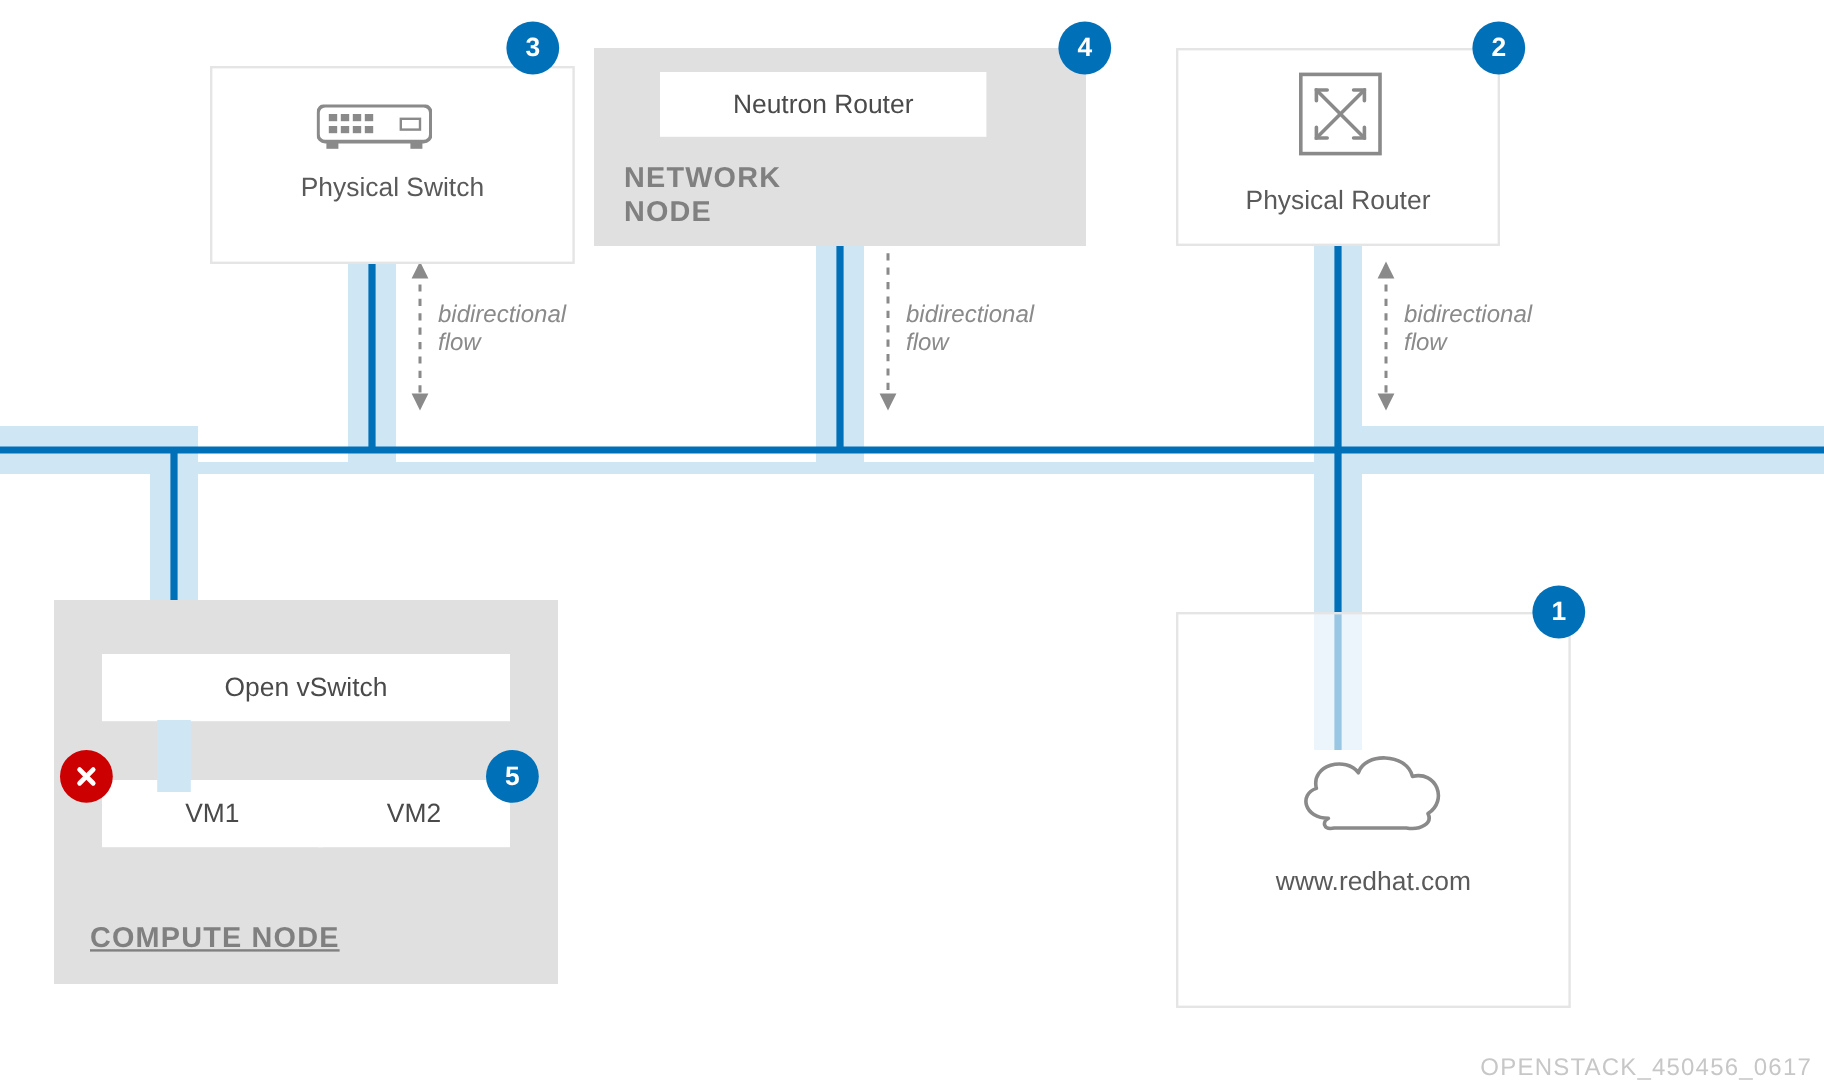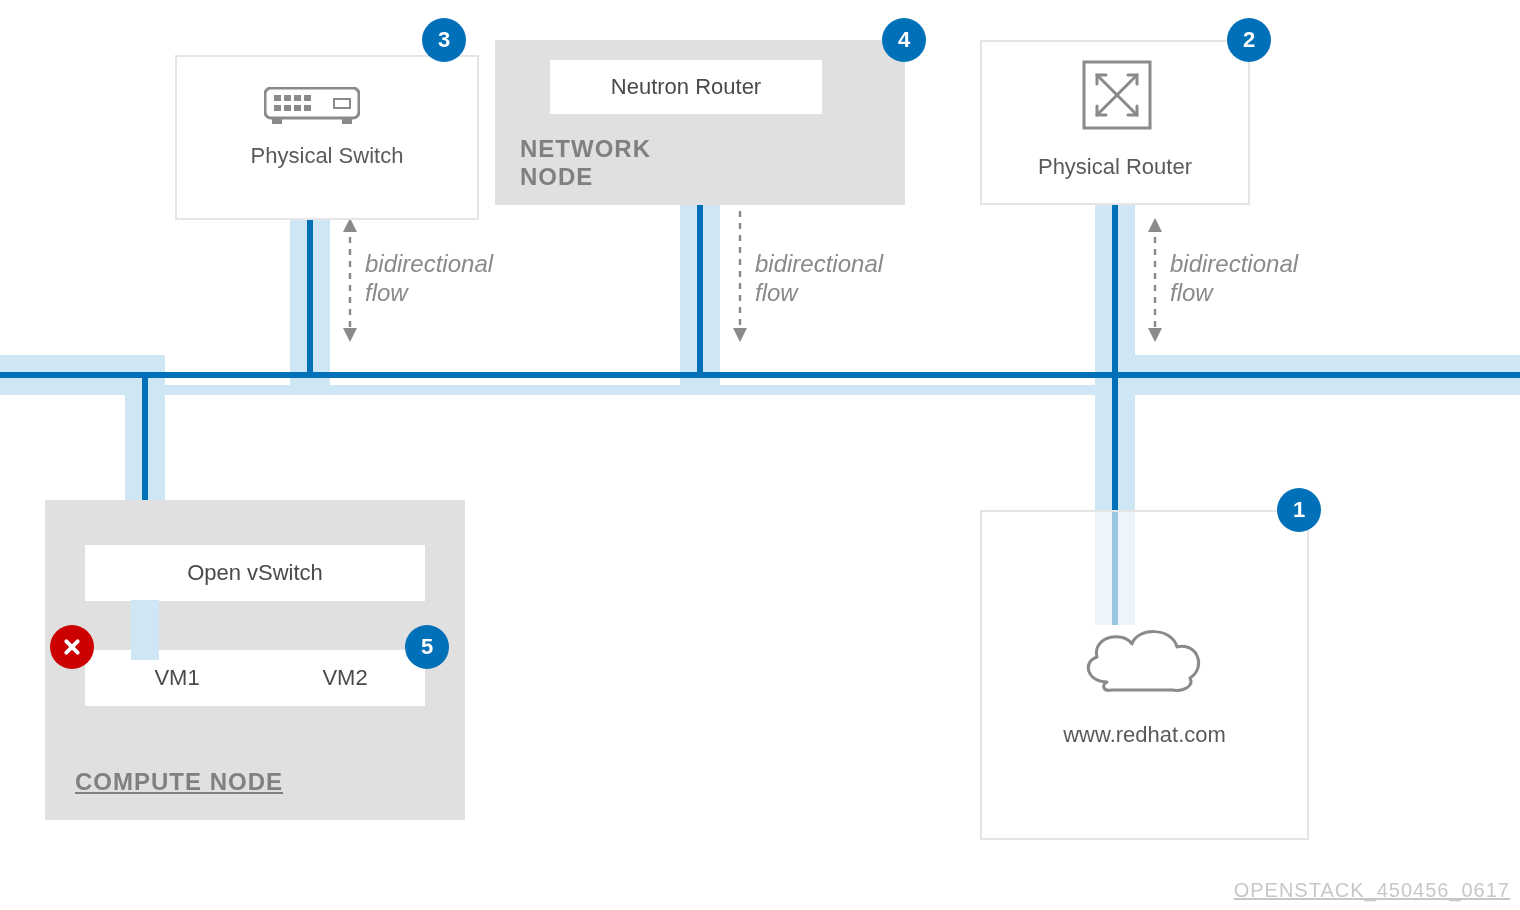--- a/index.html
+++ b/index.html
@@ -77,33 +77,32 @@
     background: #fff;
     border-radius: 2px;
   }
   .badge-red::before { transform: translate(-50%,-50%) rotate(45deg); }
   .badge-red::after  { transform: translate(-50%,-50%) rotate(-45deg); }
 
   
   .flow-label {
     position: absolute;
     font-style: italic;
-    font-size: 24px;
+    font-size: 20px;
     color: #8a8a8a;
     line-height: 1.2;
   }
 
   .footer-id {
     position: absolute;
     right: 10px;
     bottom: 8px;
     font-size: 20px;
     letter-spacing: 1px;
     color: #c7c7c7;
-    text-decoration: underline;
   }
 
   svg.pipes { position: absolute; left:0; top:0; }
 </style>
 </head>
 <body>
 <div class="stage" data-name="diagram-stage">
 
 <svg class="pipes" width="1520" height="910" data-name="connectors-layer">
 

